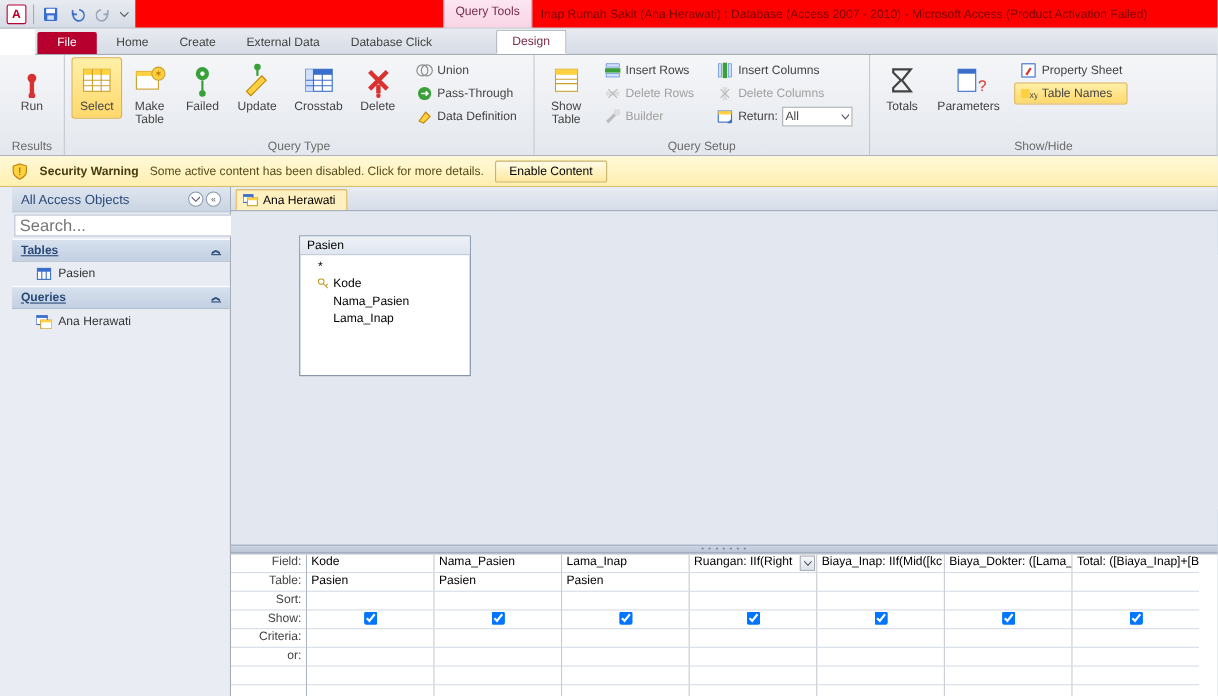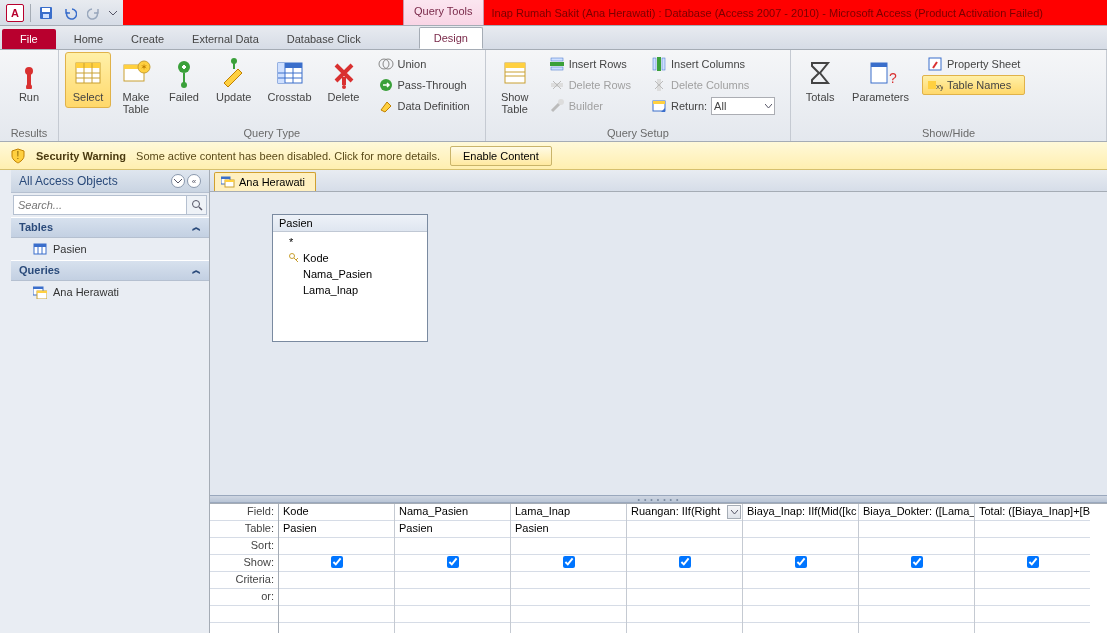--- a/index.html
+++ b/index.html
@@ -9,21 +9,21 @@
 .titlebar { height: 26px; background: linear-gradient(#e8ebf0,#d6dce6); display: flex; align-items: stretch; border-bottom: 1px solid #a5acb5; }
 .qat { display: flex; align-items: center; padding: 0 4px; gap: 2px; }
 .qat-btn { width: 22px; height: 20px; display: flex; align-items: center; justify-content: center; border: 1px solid transparent; border-radius: 2px; cursor: pointer; }
 .app-icon { width: 18px; height: 18px; background: #fff; border: 1px solid #b8002e; border-radius: 2px; display:flex; align-items:center; justify-content:center; color:#b8002e; font-weight:bold; font-size:11px;}
 .qat-sep { width:1px; height:18px; background:#a5acb5; margin:0 2px; }
 .redspace { flex: 0 0 280px; background: #ff0000; }
 .querytools-tab { background: linear-gradient(#fbe6f0,#f9d5e5); color:#7a2a4a; padding: 5px 10px 0; font-size: 11px; border-left:1px solid #c9a; border-right:1px solid #c9a;}
 .title-red { flex: 1; background: #ff0000; color: #7a0000; display:flex; align-items:center; padding-left:8px; font-size:11px; white-space:nowrap; overflow:hidden;}
 
 
-.tabs { height: 24px; background: linear-gradient(#e8ebf0,#d6dce6); display:flex; align-items:flex-end; border-bottom: 1px solid #a5acb5; padding-left:2px;}
+.tabs { height: 24px; background: linear-gradient(#e8ebf0,#d6dce6); display:flex; align-items:flex-end; border-bottom: 1px solid #a5acb5; padding-left:2px;margin-left:32px;}
 .tab { padding: 4px 14px; font-size: 11px; color: #444; cursor:pointer; }
 .tab.file { background: #b8002e; color:#fff; border-radius: 2px 2px 0 0; margin-right:4px; padding:4px 18px;}
 .tab.active { background: #fff; border: 1px solid #a5acb5; border-bottom: 1px solid #fff; border-radius: 2px 2px 0 0; color:#7a2a4a;}
 .tab.design { margin-left: 44px; }
 
 
 .ribbon { height: 92px; background: linear-gradient(#f5f6f8,#e4e8ee); border-bottom: 1px solid #a5acb5; display:flex; }
 .group { border-right: 1px solid #c5cad2; padding: 2px 6px 0; display:flex; flex-direction:column; }
 .group-body { flex:1; display:flex; align-items:flex-start; gap:2px; }
 .group-label { text-align:center; font-size:11px; color:#6a6a6a; padding:2px 0; }
@@ -44,23 +44,23 @@
 .secbar .st { font-weight:bold; color:#4a3a10;}
 .enable-btn { background: linear-gradient(#fffbe6,#ffe9a0); border:1px solid #c9b46a; padding:3px 12px; border-radius:2px; cursor:pointer; font-size:11px;}
 
 
 .main { display:flex; height: calc(633px - 26px - 24px - 92px - 28px); }
 .navpane { width: 210px; background:#e9edf3; border-right:1px solid #a5acb5; display:flex; flex-direction:column;padding-left:11px;}
 .nav-hdr { background: linear-gradient(#dfe6ef,#c9d4e2); padding:4px 8px; font-size:12px; color:#2a4a7a; display:flex; align-items:center; justify-content:space-between; border-bottom:1px solid #b5c0d0;}
 .nav-hdr .ctrls { display:flex; gap:2px;}
 .circbtn { width:14px; height:14px; border:1px solid #8a98ad; border-radius:50%; background:#fff; display:flex; align-items:center; justify-content:center; font-size:8px; color:#556; cursor:pointer;}
 .searchbox { display:flex; margin:2px; }
-.searchbox input { flex:1; border:1px solid #b5c0d0; padding:2px 4px; font-size:11px; font-style:italic; color:#888; height:20px;}
+.searchbox input { flex:1; border:1px solid #b5c0d0; padding:2px 4px; font-size:15px; color:#888; height:20px;}
 .searchbox .sbtn { width:20px; height:20px; border:1px solid #b5c0d0; border-left:none; background:#eef2f7; display:flex; align-items:center; justify-content:center; cursor:pointer;}
-.nav-group-hdr { background: linear-gradient(#d7e1ee,#c3d0e2); padding:3px 8px; font-size:11px; font-weight:bold; color:#2a4a7a; border-top:1px solid #fff; border-bottom:1px solid #b5c0d0; display:flex; justify-content:space-between; align-items:flex-start; cursor:pointer;}
+.nav-group-hdr { background: linear-gradient(#d7e1ee,#c3d0e2); padding:3px 8px; font-size:11px; font-weight:bold; color:#2a4a7a; border-top:1px solid #fff; border-bottom:1px solid #b5c0d0; display:flex; justify-content:space-between; align-items:center; cursor:pointer;text-decoration:underline;}
 .nav-item { padding:4px 8px 4px 22px; font-size:11px; color:#333; display:flex; align-items:center; gap:6px; cursor:pointer;}
 .tbl-ico { width:14px; height:14px; }
 
 .workarea { flex:1; display:flex; flex-direction:column; background:#b9c5d6; }
 .doc-tabs { height:22px; background: linear-gradient(#e8ecf2,#d6dde8); display:flex; align-items:flex-end; padding-left:4px; border-bottom:1px solid #a5acb5;}
 .doc-tab { background:#fff0c0; border:1px solid #d0a030; border-bottom:none; padding:2px 10px 2px 6px; font-size:11px; display:flex; align-items:center; gap:4px; border-radius:2px 2px 0 0; cursor:pointer;}
 .canvas { flex:1; background:#e3e8f0; position:relative; overflow:hidden;}
 .table-box { position:absolute; left:62px; top:22px; width:156px; height:128px; background:#fff; border:1px solid #7a8aa0;}
 .table-box .tb-title { background: linear-gradient(#eef2f8,#dfe6f0); padding:2px 6px; font-size:11px; border-bottom:1px solid #c0c8d4;}
 .table-box .tb-body { padding:2px 6px; font-size:11px; line-height:16px;}

